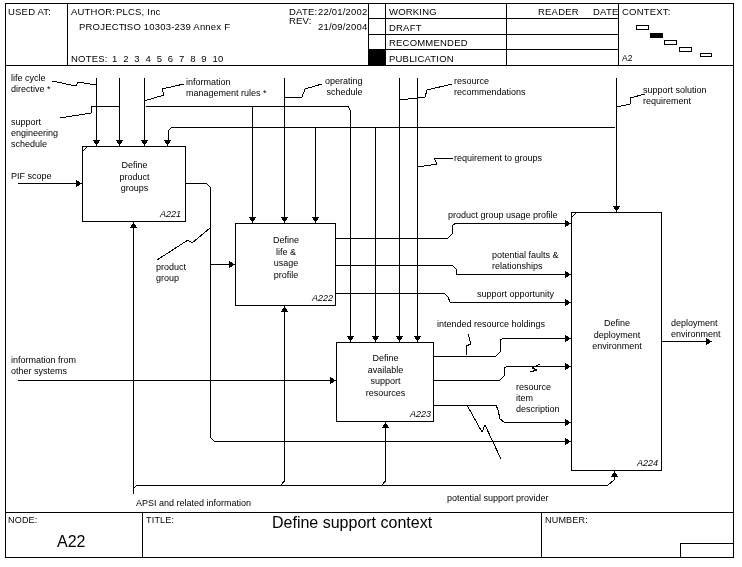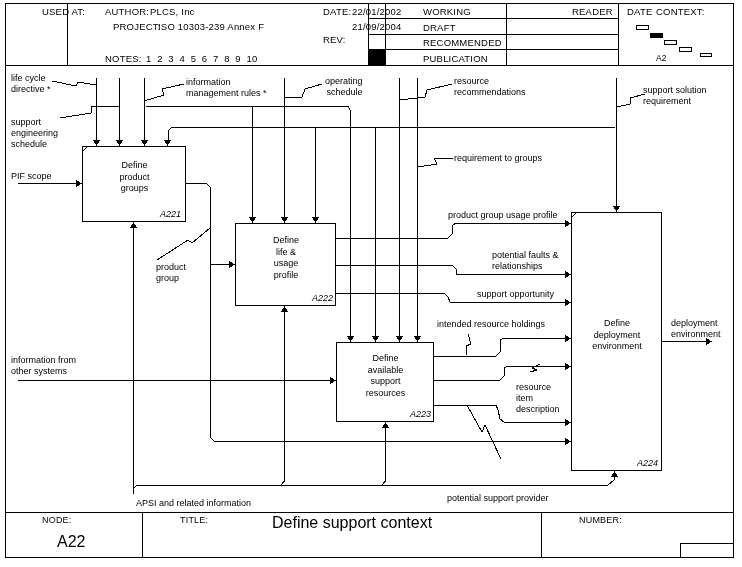--- a/index.html
+++ b/index.html
@@ -1,19 +1,19 @@
 <!DOCTYPE html>
 <html><head>
 <meta charset="utf-8">
 <style>
   html, body { margin:0; padding:0; background:#ffffff; }
   body { width:742px; height:567px; position:relative; overflow:hidden;
          font-family:"Liberation Sans", sans-serif; color:#000; }
   .abs { position:absolute; white-space:nowrap; }
-  .hdr { font-size:9.5px; letter-spacing:0.2px;margin-left:34px; }
+  .hdr { font-size:9.5px; letter-spacing:0.2px; }
   .lbl { font-size:9px; line-height:11px; }
   .boxtxt { font-size:9px; line-height:11.5px; text-align:center; }
   .nodeid { font-size:9px; font-style:italic; }
   svg { position:absolute; left:0; top:0; }
   svg line, svg polyline, svg path { stroke:#000; stroke-width:1; fill:none; shape-rendering:crispEdges; }
   svg .arrow { fill:#000; stroke:none; }
   svg rect.box { fill:#fff; stroke:#000; stroke-width:1; }
   svg rect.frame { fill:none; stroke:#000; stroke-width:1; }
   svg rect.ctx { fill:#fff; stroke:#000; stroke-width:1; }
   svg rect.ctx-on { fill:#000; stroke:#000; }
@@ -155,21 +155,21 @@
 
 <div class="abs hdr" style="left:8px;top:6px;">USED AT:</div>
 <div class="abs hdr" style="left:71px;top:6px;">AUTHOR:</div>
 <div class="abs hdr" style="left:116px;top:6px;">PLCS, Inc</div>
 <div class="abs hdr" style="left:71px;top:21px;padding-left:8px;">PROJECT:</div>
 <div class="abs hdr" style="left:124px;top:21px;">ISO 10303-239 Annex F</div>
 <div class="abs hdr" style="left:71px;top:53px;">NOTES:</div>
 <div class="abs hdr" style="left:112px;top:53px;white-space:pre;">1  2  3  4  5  6  7  8  9  10</div>
 <div class="abs hdr" style="left:289px;top:6px;">DATE:</div>
 <div class="abs hdr" style="left:318px;top:6px;">22/01/2002</div>
-<div class="abs hdr" style="left:289px;top:34px;">REV:</div>
+<div class="abs hdr" style="left:289px;top:15px;">REV:</div>
 <div class="abs hdr" style="left:318px;top:21px;">21/09/2004</div>
 
 <div class="abs hdr" style="left:389px;top:6px;">WORKING</div>
 <div class="abs hdr" style="left:389px;top:22px;">DRAFT</div>
 <div class="abs hdr" style="left:389px;top:37px;">RECOMMENDED</div>
 <div class="abs hdr" style="left:389px;top:53px;">PUBLICATION</div>
 <div class="abs hdr" style="left:510px;top:6px;padding-left:28px;">READER</div>
 <div class="abs hdr" style="left:593px;top:6px;">DATE</div>
 <div class="abs hdr" style="left:622px;top:6px;">CONTEXT:</div>
 <div class="abs hdr" style="left:622px;top:53px;font-size:8.5px;">A2</div>

